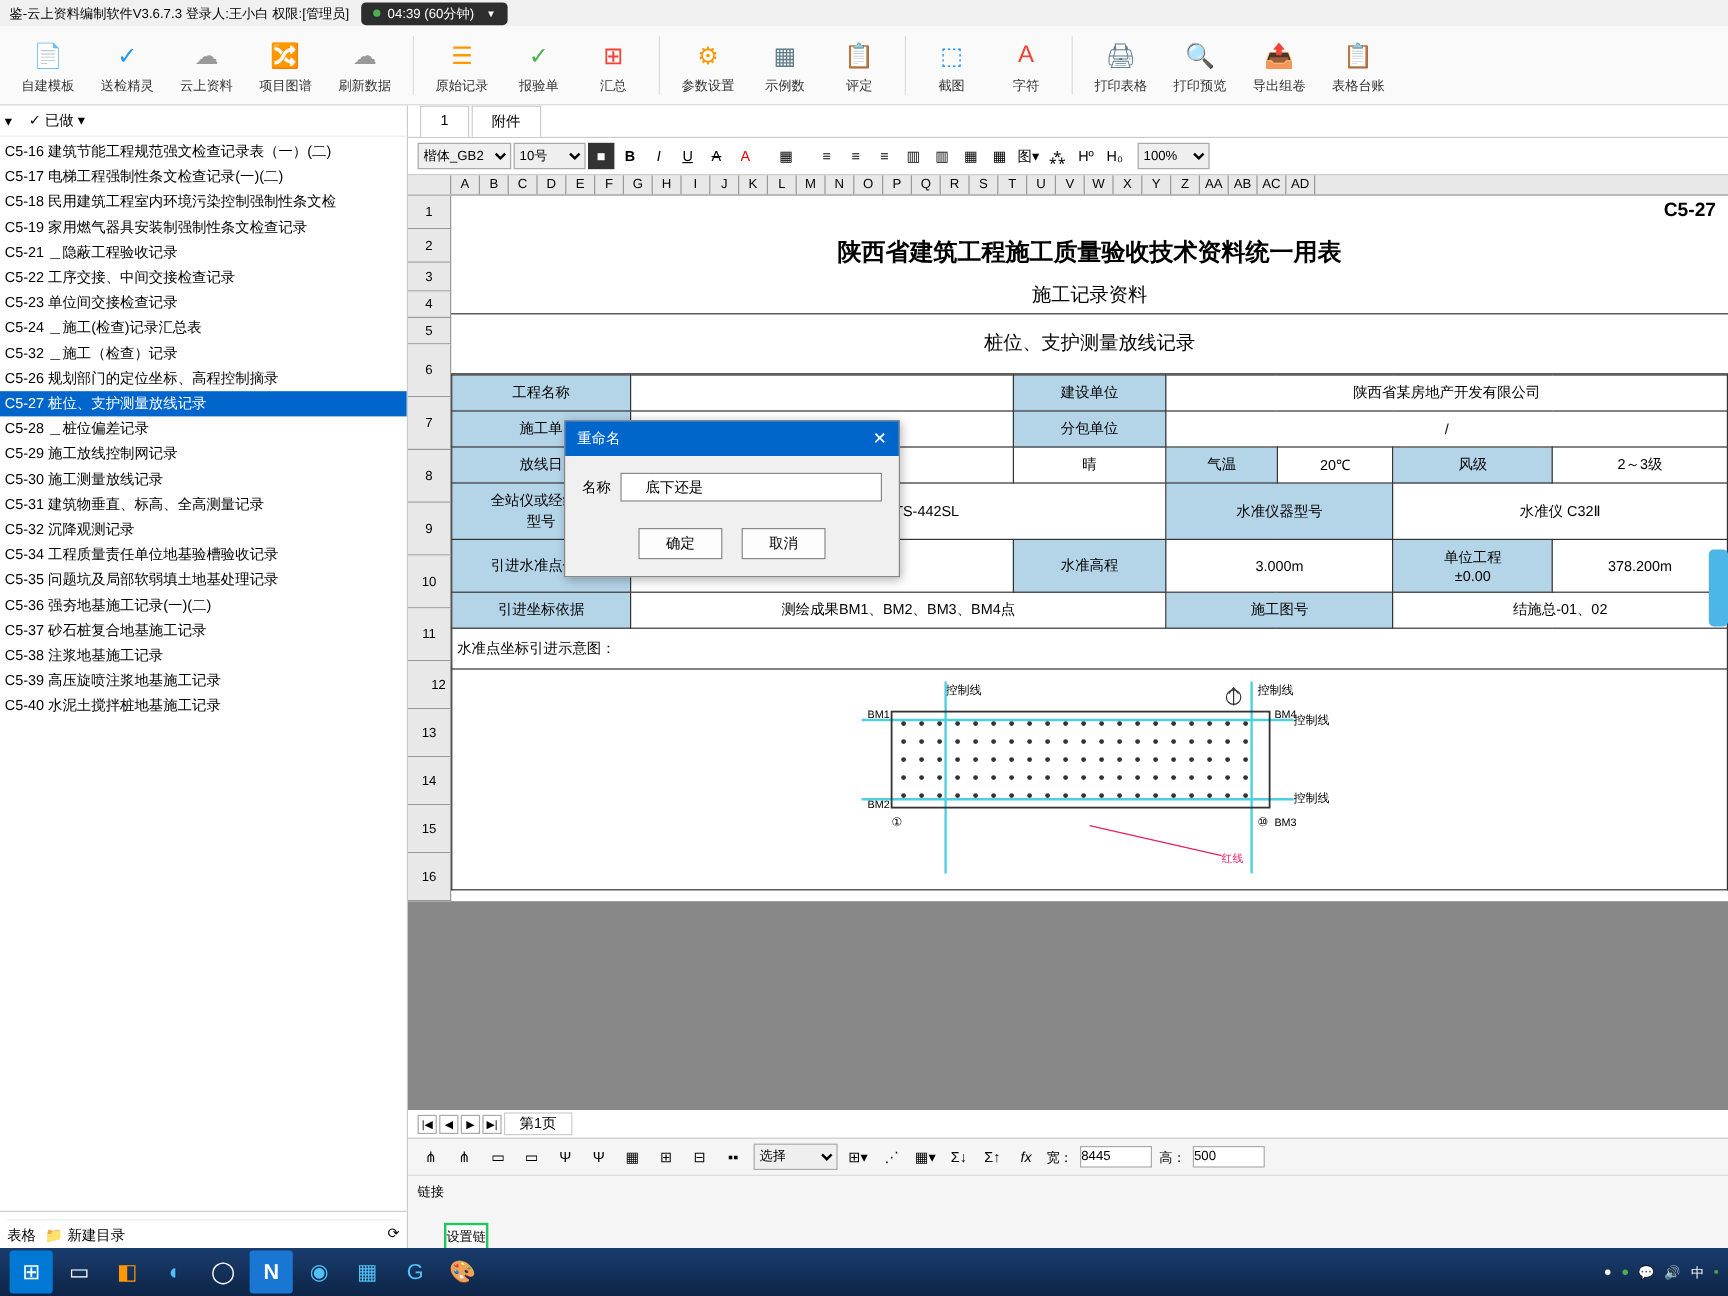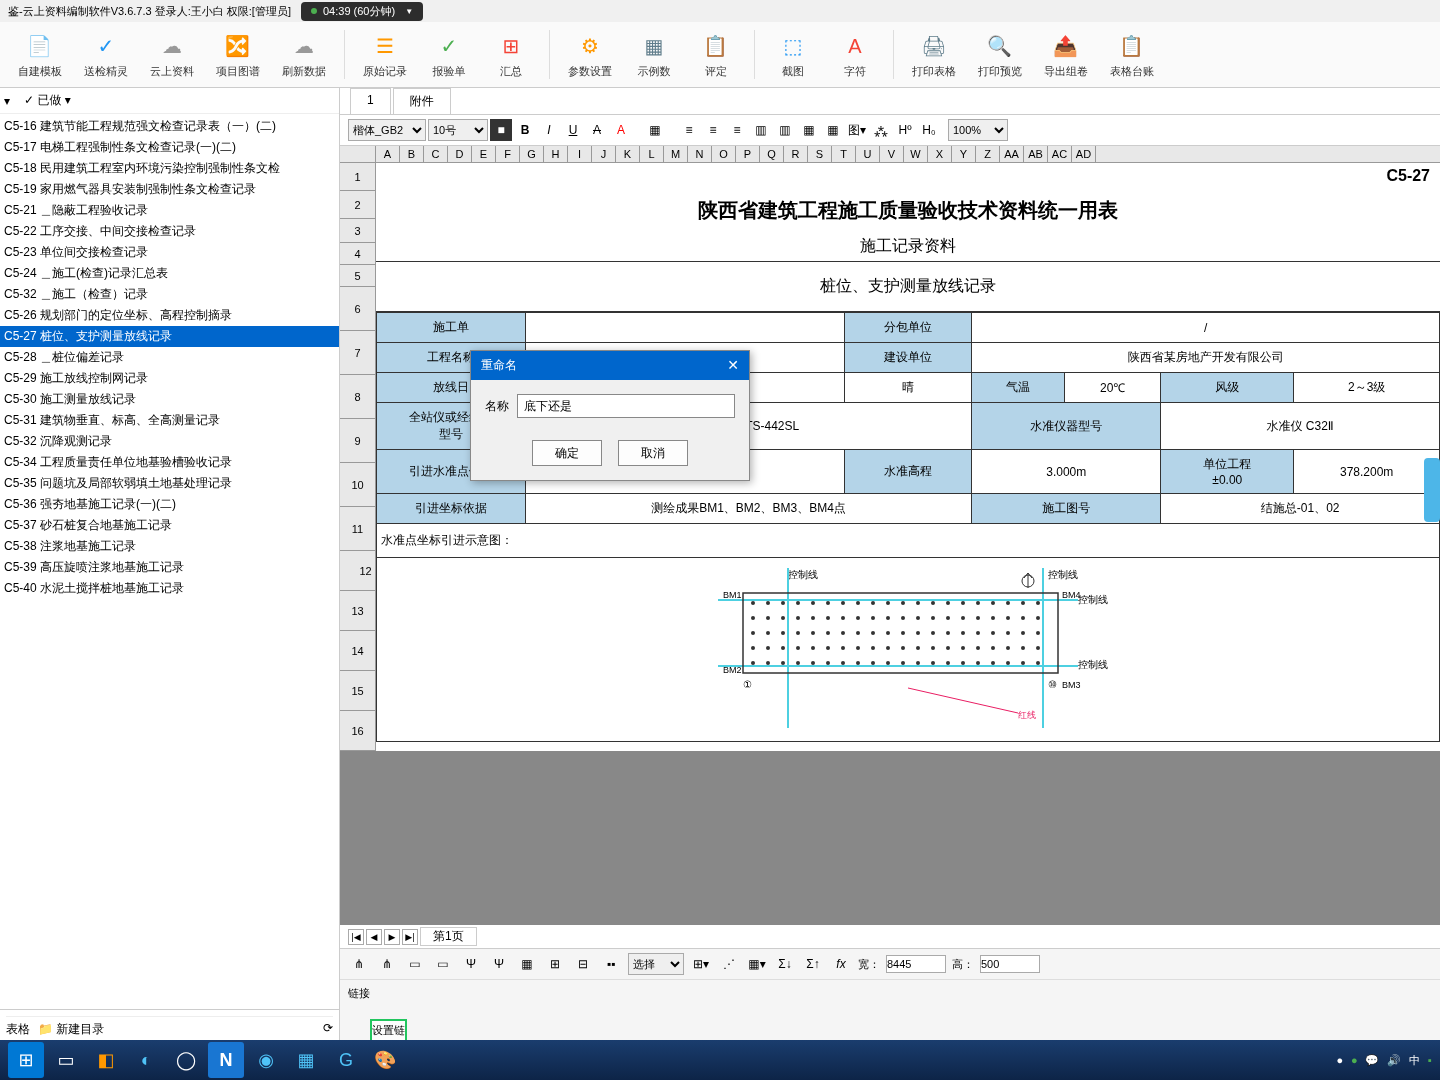--- a/index.html
+++ b/index.html
@@ -37,21 +37,21 @@
     .doc-table td { border: 1px solid #333; padding: 6px 4px; text-align: center; font-size: 12px; }
     .doc-table .hdr { background: #b4d4e8; }
     .doc-title { font-size: 20px; font-weight: bold; text-align: center; padding: 8px; }
     .doc-sub { font-size: 16px; text-align: center; padding: 4px; }
     .doc-id { text-align: right; font-size: 16px; font-weight: bold; padding: 4px 10px; }
     .dialog-overlay { position: absolute; top: 0; left: 0; right: 0; bottom: 0; z-index: 100; }
     .dialog { position: absolute; left: 470px; top: 350px; width: 280px; background: #f0f0f0; border: 1px solid #888; box-shadow: 2px 2px 8px rgba(0,0,0,.3); }
     .dialog-title { background: #0066cc; color: #fff; padding: 6px 10px; display: flex; justify-content: space-between; font-size: 12px; }
     .dialog-close { cursor: pointer; font-size: 14px; }
     .dialog-body { padding: 14px; display: flex; align-items: center; gap: 8px; }
-    .dialog-body input { flex: 1; height: 24px; border: 1px solid #888; padding: 2px 6px; font-size: 12px; }
+    .dialog-body input { flex: 1; height: 24px; border: 1px solid #888; padding: 2px 20px; font-size: 12px; }
     .dialog-btns { padding: 8px 14px 14px; display: flex; justify-content: center; gap: 16px; }
     .dialog-btns button { width: 70px; height: 26px; border: 1px solid #888; background: #fdfdfd; cursor: pointer; font-size: 12px; }
     .scroll-handle { position: absolute; right: 0; top: 40%; width: 16px; height: 64px; background: #4db6e8; border-radius: 4px; }
     .bottom-bar { background: #f5f5f5; border-top: 1px solid #ccc; padding: 4px 8px; display: flex; align-items: center; gap: 6px; font-size: 11px; }
     .page-nav { display: flex; align-items: center; gap: 2px; padding: 2px 8px; background: #fff; }
     .nav-btn { width: 16px; height: 16px; border: 1px solid #aaa; display: inline-flex; align-items: center; justify-content: center; cursor: pointer; font-size: 9px; }
     .status-input { width: 60px; height: 18px; border: 1px solid #aaa; font-size: 11px; }
     .taskbar { position: fixed; bottom: 0; left: 0; right: 0; height: 40px; background: linear-gradient(#1a3d6e, #0d2447); display: flex; align-items: center; padding: 0 8px; gap: 4px; }
     .task-icon { width: 36px; height: 36px; display: flex; align-items: center; justify-content: center; border-radius: 3px; cursor: pointer; font-size: 18px; color: #fff; }
     .tray { margin-left: auto; display: flex; align-items: center; gap: 8px; color: #fff; font-size: 11px; }
@@ -287,30 +287,30 @@
             </div>
           <div style="flex:1">
             <div class="doc-id">C5-27</div>
             <div class="doc-title">陕西省建筑工程施工质量验收技术资料统一用表</div>
             <div class="doc-sub">施工记录资料</div>
             <div style="border-top:1px solid #333"></div>
             <div class="doc-sub" style="padding:14px 0;border-bottom:1px solid #333">桩位、支护测量放线记录</div>
             <table class="doc-table">
               <tbody>
                   <tr>
+                    <td class="hdr" style="width:14%">工程名称</td>
+                    <td style="width:30%"></td>
+                    <td class="hdr" style="width:12%">建设单位</td>
+                    <td colspan="5">陕西省某房地产开发有限公司</td>
+                  </tr>
+              <tr>
                     <td class="hdr">施工单</td>
                     <td></td>
                     <td class="hdr">分包单位</td>
                     <td colspan="5">/</td>
-                  </tr>
-              <tr>
-                    <td class="hdr" style="width:14%">工程名称</td>
-                    <td style="width:30%"></td>
-                    <td class="hdr" style="width:12%">建设单位</td>
-                    <td colspan="5">陕西省某房地产开发有限公司</td>
                   </tr>
               <tr>
                     <td class="hdr">放线日</td>
                     <td></td>
                     <td>晴</td>
                     <td class="hdr">气温</td>
                     <td>20℃</td>
                     <td class="hdr">风级</td>
                     <td colspan="2">2～3级</td>
                   </tr>
@@ -481,21 +481,21 @@
       <span class="fmt-btn">⋔</span>
       <span class="fmt-btn">⋔</span>
       <span class="fmt-btn">▭</span>
       <span class="fmt-btn">▭</span>
       <span class="fmt-btn">Ψ</span>
       <span class="fmt-btn">Ψ</span>
       <span class="fmt-btn">▦</span>
       <span class="fmt-btn">⊞</span>
       <span class="fmt-btn">⊟</span>
       <span class="fmt-btn">▪▪</span>
-      <select class="fmt-select" style="width:56px"><option>选择</option></select>
+      <select class="fmt-select" style="width:70px"><option>选择</option></select>
       <span class="fmt-btn">⊞▾</span>
       <span class="fmt-btn">⋰</span>
       <span class="fmt-btn">▦▾</span>
       <span class="fmt-btn">Σ↓</span>
       <span class="fmt-btn">Σ↑</span>
       <span class="fmt-btn">
           <i>fx</i>
         </span>
       <span>宽：</span>
       <input class="status-input" value="8445" style="">

